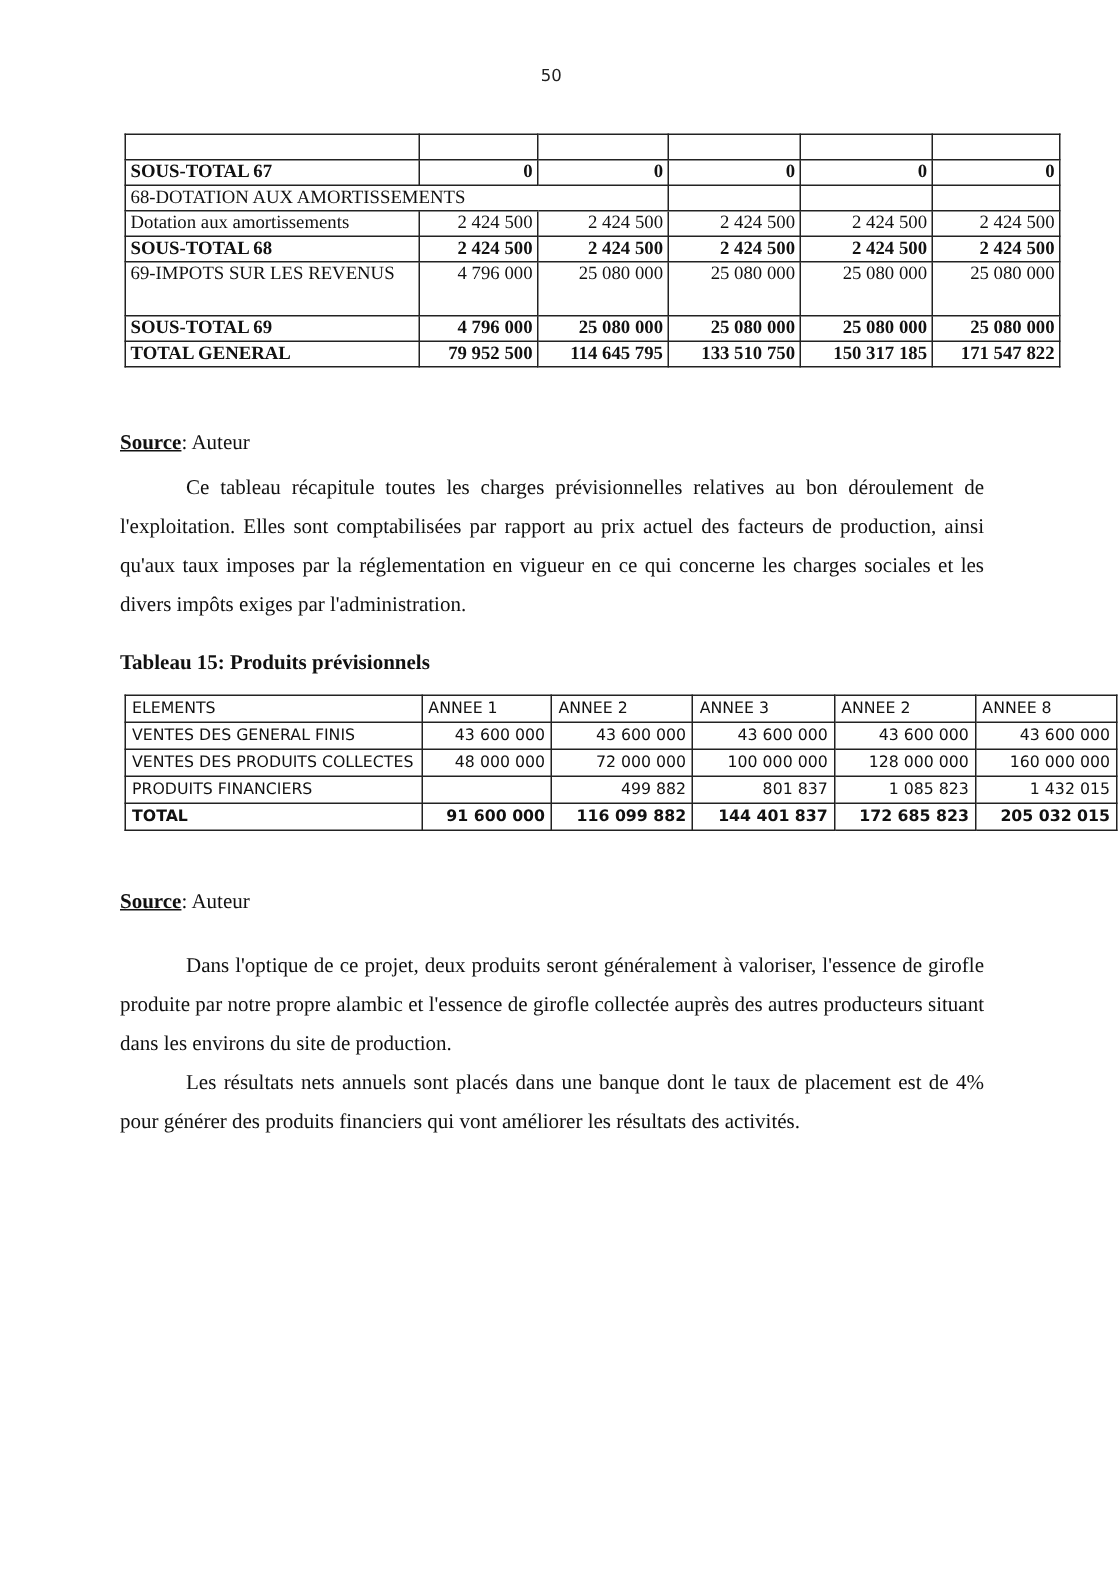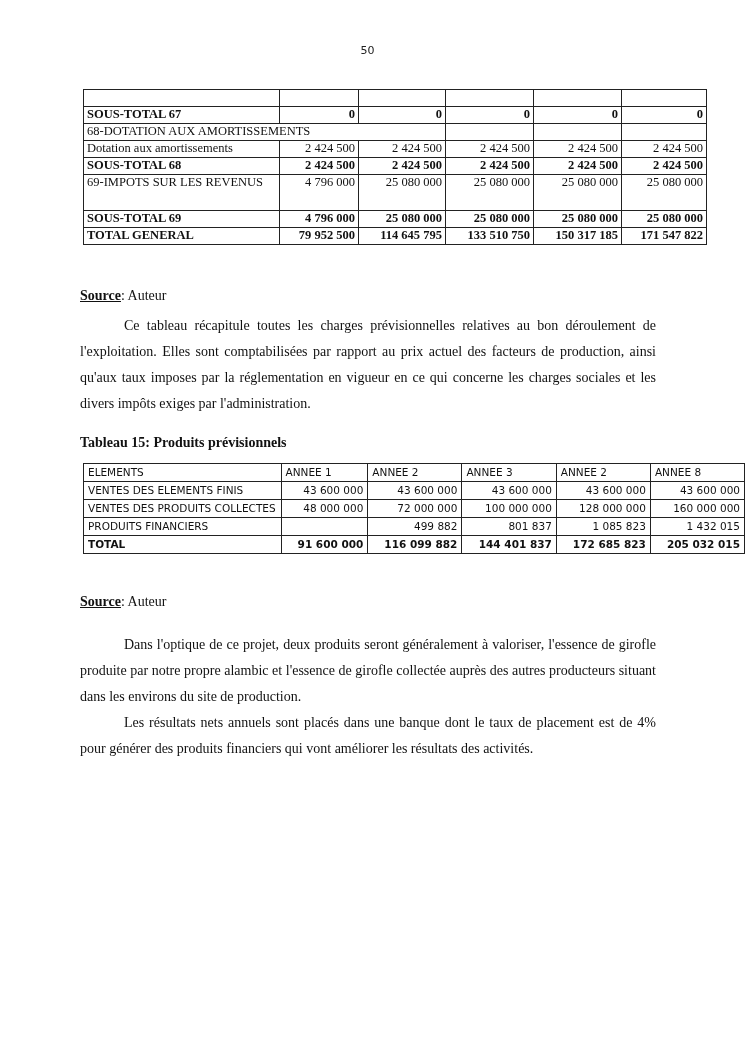--- a/index.html
+++ b/index.html
@@ -124,21 +124,21 @@
   <tbody>
       <tr>
     <td class="label">ELEMENTS</td>
     <td class="p1">ANNEE 1</td>
     <td class="p2">ANNEE 2</td>
     <td class="p3">ANNEE 3</td>
     <td class="p4">ANNEE 2</td>
     <td class="p5">ANNEE 8</td>
   </tr>
   <tr>
-    <td class="label">VENTES DES ELEMENTS FINIS</td>
+    <td class="label">VENTES DES GENERAL FINIS</td>
     <td class="num">43 600 000</td>
     <td class="num">43 600 000</td>
     <td class="num">43 600 000</td>
     <td class="num">43 600 000</td>
     <td class="num">43 600 000</td>
   </tr>
   <tr>
     <td class="label">VENTES DES PRODUITS COLLECTES</td>
     <td class="num">48 000 000</td>
     <td class="num">72 000 000</td>

